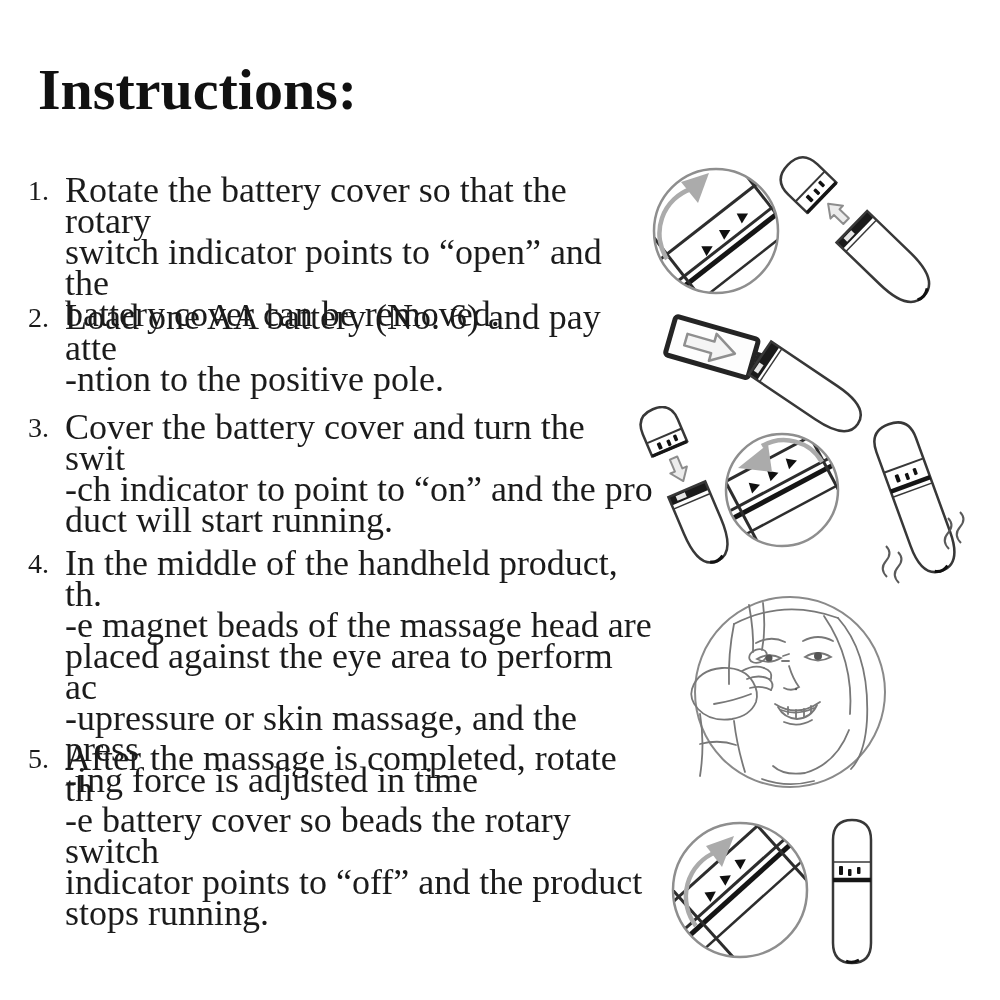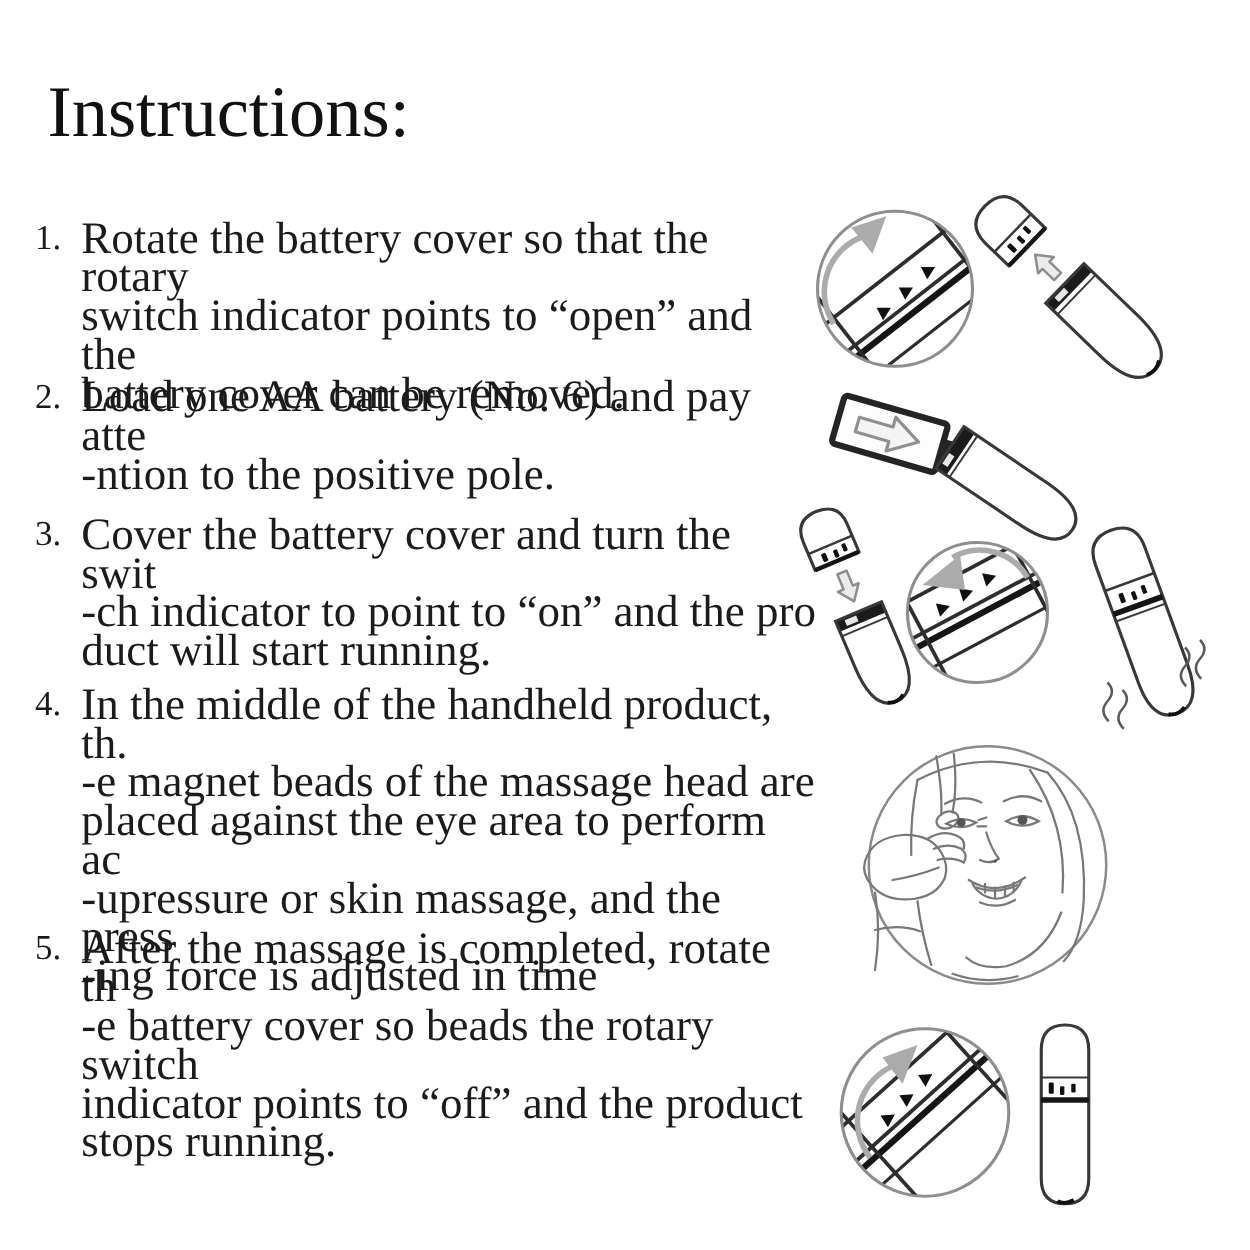--- a/index.html
+++ b/index.html
@@ -2,21 +2,21 @@
 <html><head>
 <meta charset="utf-8">
 <style>
   html,body { margin:0; padding:0; background:#ffffff; }
   .page {
     position:relative; width:1000px; height:1000px; background:#ffffff;
     font-family:"Liberation Serif", serif; color:#1b1b1b; overflow:hidden;
   }
   .title {
     position:absolute; left:38px; top:56px; margin:0;
-    font-size:58px; font-weight:400; letter-spacing:0px; color:#111;
+    font-size:58px; font-weight:700; letter-spacing:0px; color:#111;
   }
   .step { position:absolute; left:28px; width:625px; display:flex; align-items:flex-start; }
   .num { flex:0 0 37px; font-size:28px; line-height:31px; }
   .txt { flex:1; font-size:36px; line-height:31px; white-space:pre-line; }
   .s1 { top:175px; } .s2 { top:302px; } .s3 { top:412px; } .s4 { top:548px; } .s5 { top:743px; }
   figure { position:absolute; margin:0; padding:0; }
   .f1 { left:643px; top:155px; } .f2 { left:660px; top:298px; }
   .f3 { left:610px; top:406px; } .f4 { left:672px; top:592px; }
   .f5 { left:660px; top:810px; }
   svg { display:block; }

